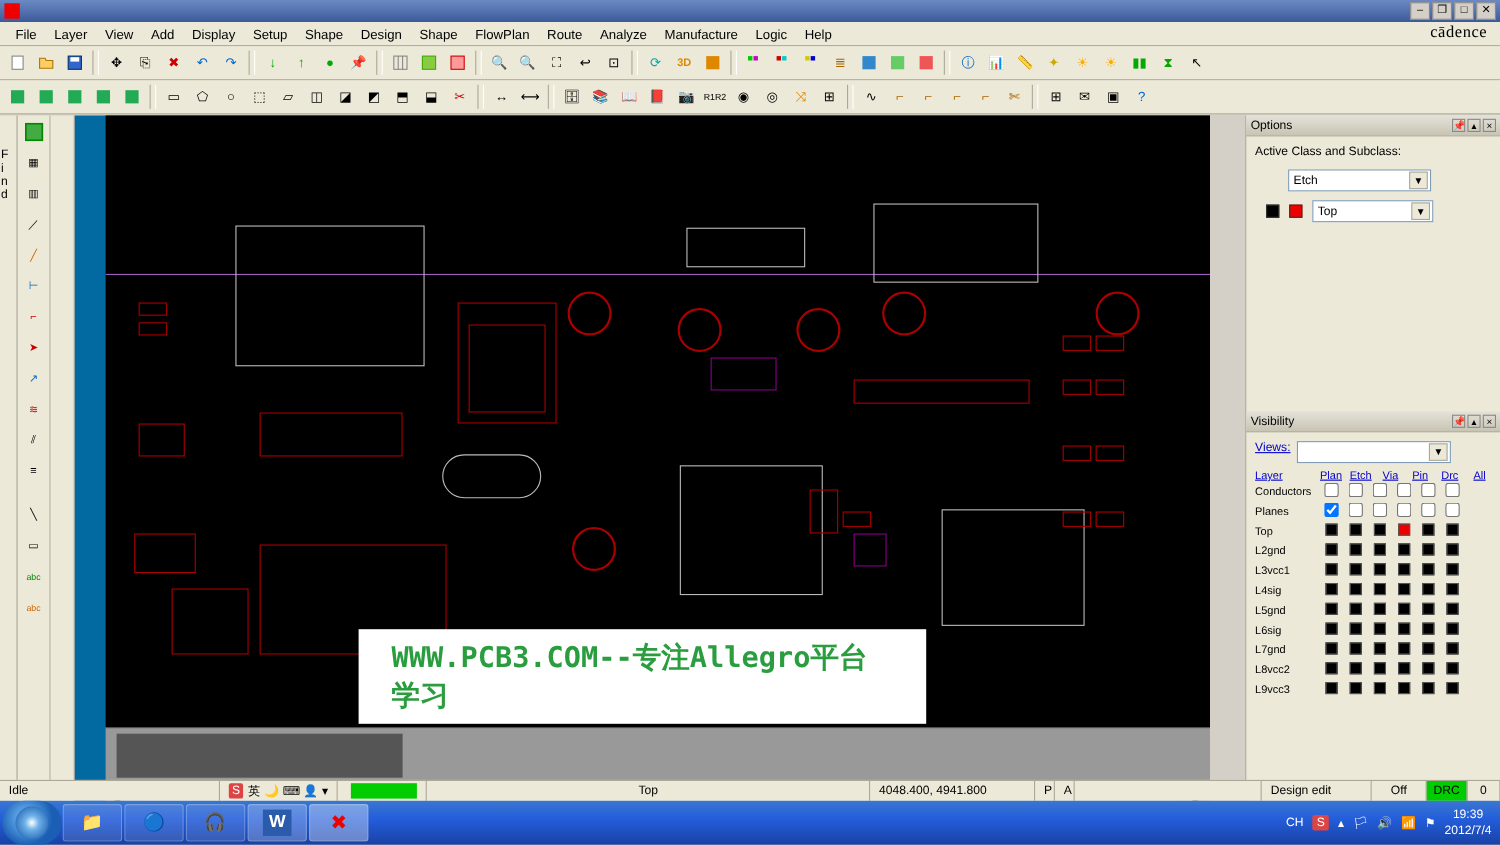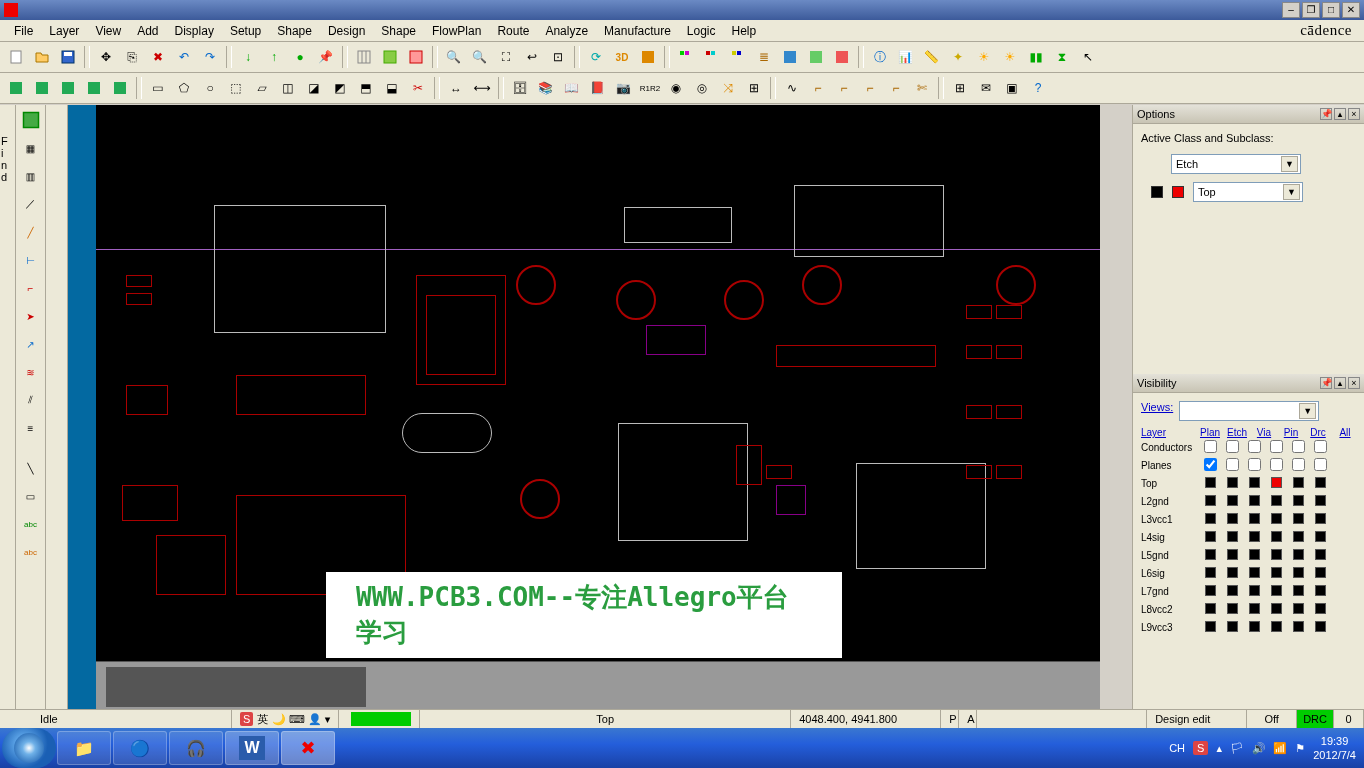--- a/index.html
+++ b/index.html
@@ -46,21 +46,21 @@
 .ddl::after { content:"▼"; position:absolute; right:2px; font-size:9px; background:#ece9d8; padding:2px 3px; border:1px solid #aca899; }
 .sw { width:12px; height:12px; display:inline-block; vertical-align:middle; margin-right:3px; border:1px solid #333;}
 .vis-hdr { display:flex; font-size:10px; gap:5px; margin:6px 0 3px 60px; }
 .vis-hdr span { width:22px; text-align:center; text-decoration:underline; color:#00c; }
 .vis-row { display:flex; align-items:center; font-size:10px; height:18px; }
 .vis-row .lbl { width:58px; }
 .vis-row .cb { width:22px; text-align:center; }
 .vis-row .cb .box { width:11px; height:11px; border:1px solid #555; display:inline-block; background:#000; }
 .vis-row .cb .box.red { background:#e00; }
 
-.status-bar { position: absolute; bottom: 40px; left: 0; right: 0; height: 19px; background: #ece9d8; border-top: 1px solid #aca899; display: flex; align-items: center; font-size: 11px; padding-left: 32px; }
+.status-bar { position: absolute; bottom: 40px; left: 0; right: 0; height: 19px; background: #ece9d8; border-top: 1px solid #aca899; display: flex; align-items: center; font-size: 11px; }
 .status-bar .cell { border-right: 1px solid #aca899; padding: 0 8px; height: 100%; display:flex; align-items:center; }
 .status-bar .prog { width:60px; height:14px; background:#0c0; margin-left:4px; }
 .status-bar .drc { background:#0c0; padding:0 6px; }
 
 .taskbar { position: absolute; bottom: 0; left: 0; right: 0; height: 40px; background: linear-gradient(#3a77d0, #245edb 40%, #1941a5); display: flex; align-items: center; }
 .start-btn { width: 54px; height: 40px; background: radial-gradient(circle at 40% 40%, #7cc5ff, #1a5fb4 60%); border-radius: 30px; margin-left: 2px; display:flex; align-items:center; justify-content:center; }
 .start-btn .orb { width:30px;height:30px;background:radial-gradient(#fff,#6fb1e8 30%, #0a4da2);border-radius:50%; position:relative; }
 .tbitem { width: 54px; height: 34px; margin: 0 1px; background: rgba(255,255,255,0.12); border: 1px solid rgba(255,255,255,0.25); border-radius: 3px; display:flex; align-items:center; justify-content:center; }
 .tbitem.active { background: rgba(255,255,255,0.35); }
 .tray { margin-left: auto; display:flex; align-items:center; color:#fff; font-size:11px; padding-right:8px; gap:8px; }

